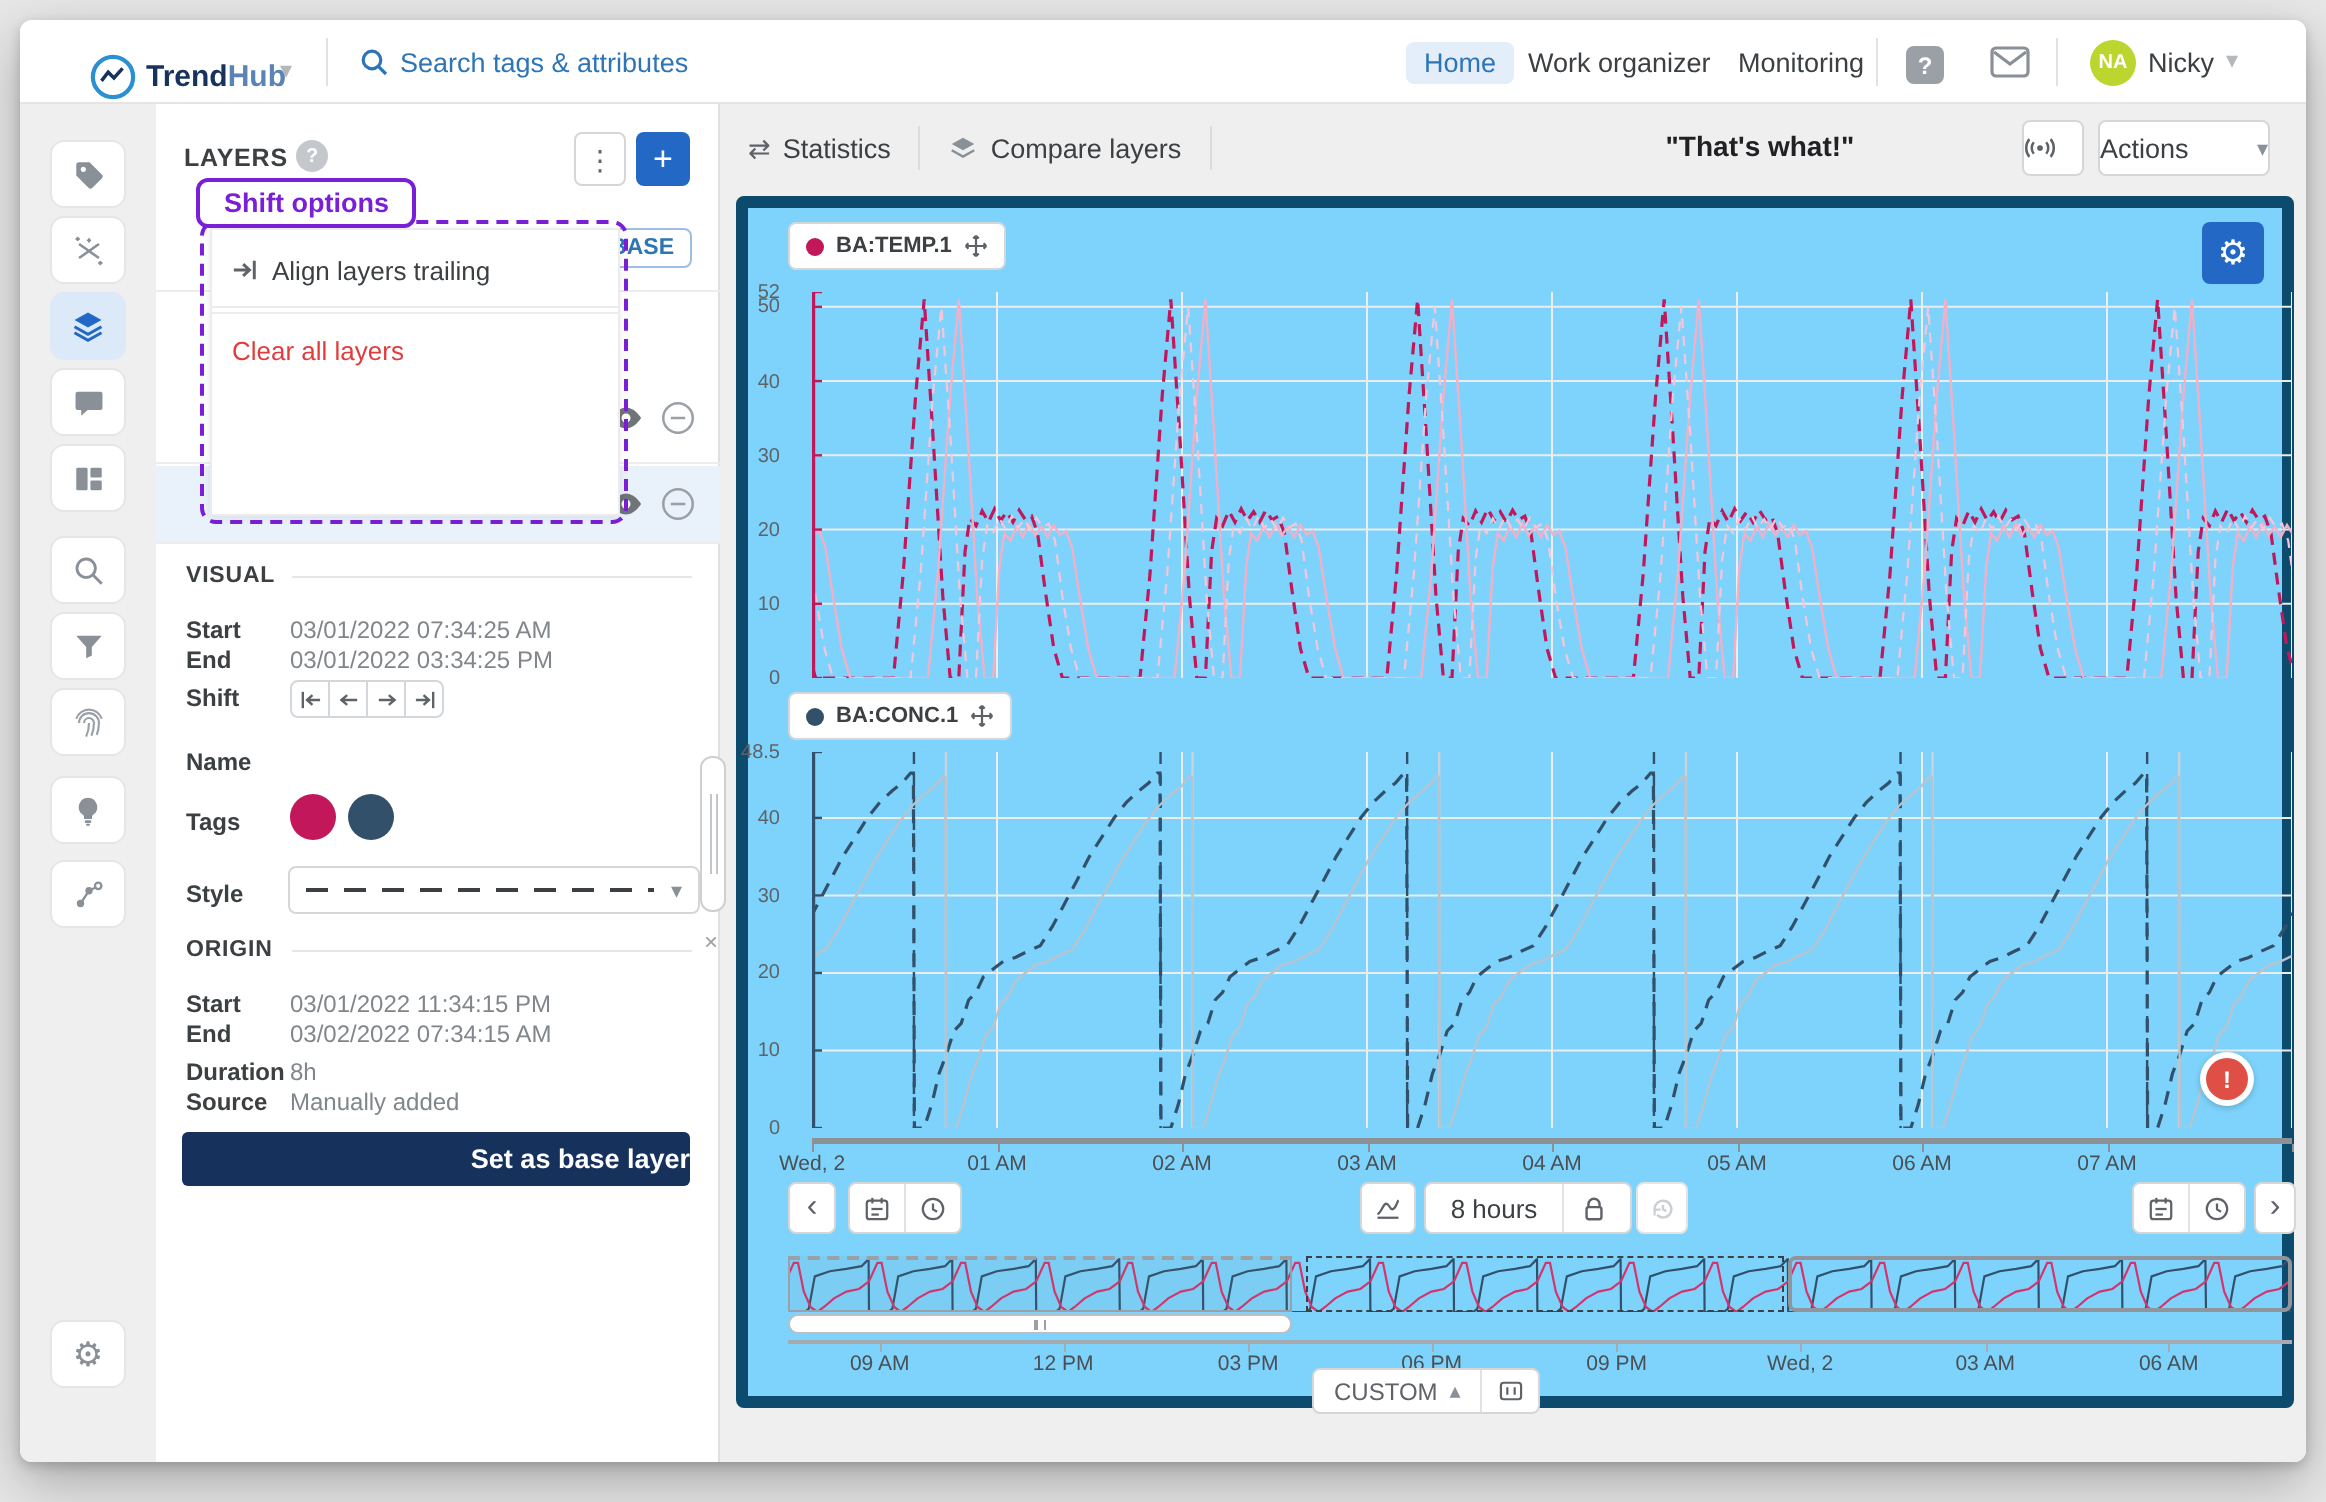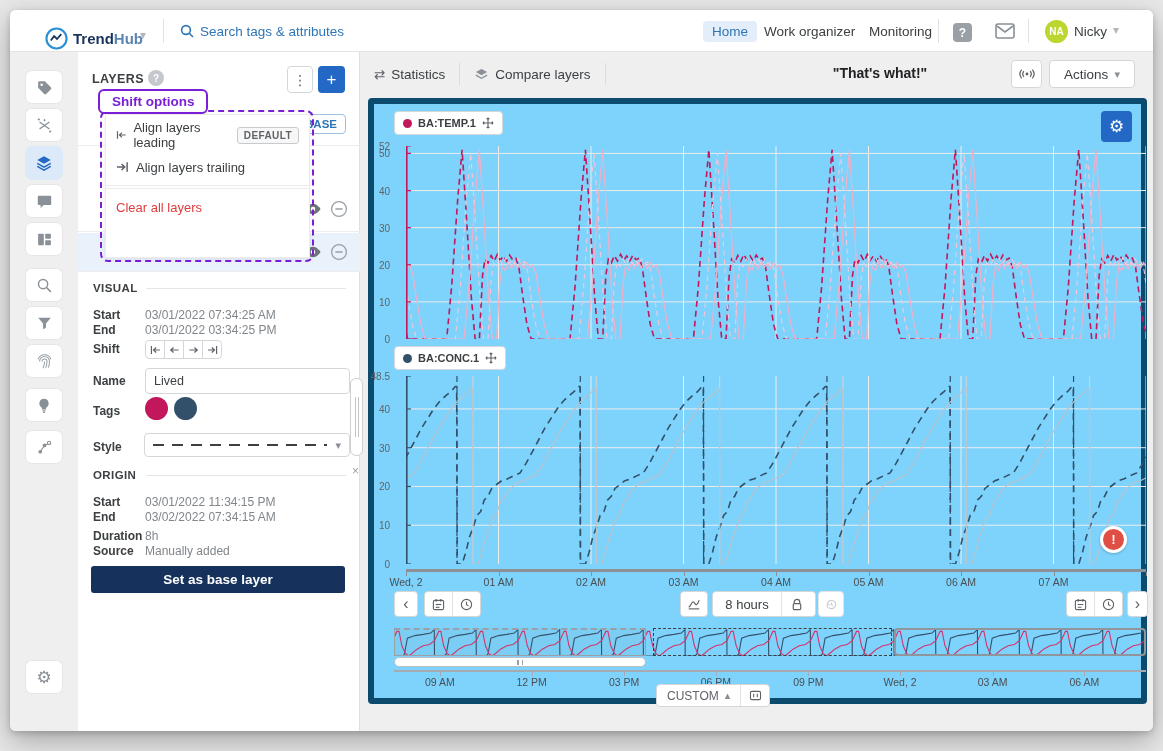--- a/index.html
+++ b/index.html
@@ -73,34 +73,34 @@
   #name-input { position:absolute; left:67px; top:316px; width:205px; height:26px; border:1px solid #d4d7da; border-radius:4px;
                 padding:0 8px; font-size:12.5px; color:#3c4043; font-family:"Liberation Sans",sans-serif; }
   .tag-dot { position:absolute; top:345px; width:23px; height:23px; border-radius:50%; }
   #style-select { position:absolute; left:66px; top:381px; width:206px; height:24px; border:1px solid #d4d7da; border-radius:4px;
                   display:flex; align-items:center; padding:0 8px; cursor:pointer; }
   #style-dash { flex:1; height:2px; margin-right:8px;
                 background:repeating-linear-gradient(90deg,#3c4043 0 11px,transparent 11px 19px); }
   .shift-btn { position:absolute; top:288px; width:20px; height:19px; background:#fff; border:1px solid #d4d7da;
                display:flex; align-items:center; justify-content:center; cursor:pointer; }
   #set-base-btn { position:absolute; left:13px; top:514px; width:254px; height:27px; background:#16325c; color:#fff;
-                  border:none; border-radius:3px; font-size:13.5px; font-weight:bold; cursor:pointer; font-family:"Liberation Sans",sans-serif; }
+                  border:none; border-radius:3px; font-size:13.5px; font-weight:bold; cursor:pointer; font-family:"Liberation Sans",sans-serif;text-align:right; }
   #panel-drag { position:absolute; left:272px; top:326px; width:13px; height:78px; background:#fff; border:1px solid #cfcfcf;
                 border-radius:6px; z-index:5; display:flex; align-items:center; justify-content:center; gap:2px; }
   #panel-drag i { width:1px; height:40px; background:#c3c6c9; }
   #panel-close { position:absolute; left:274px; top:412px; font-size:12px; color:#9aa0a6; z-index:5; cursor:pointer; }
 
   
   #main { position:absolute; left:350px; top:42px; width:793px; height:679px; background:#efefef; }
   #toolbar { position:absolute; left:0; top:0; width:793px; height:44px; display:flex; align-items:center; }
   .tb-item { display:flex; align-items:center; gap:6px; font-size:13.5px; color:#3c4043; padding:0 14px; cursor:pointer; }
   .tb-sep { width:1px; height:22px; background:#dcdcdc; }
   #view-title { position:absolute; left:430px; top:13px; width:180px; text-align:center; font-size:14px; font-weight:bold; color:#202124; }
   .tb-btn { position:absolute; top:8px; height:28px; background:#fff; border:1px solid #d4d7da; border-radius:4px;
-            display:flex; align-items:center; justify-content:center; gap:6px; font-size:13.5px; color:#3c4043; cursor:pointer; }
+            display:flex; align-items:center; justify-content:space-between; gap:6px; font-size:13.5px; color:#3c4043; cursor:pointer; }
   #live-btn { left:651px; width:31px; }
   #actions-btn { left:689px; width:86px; }
   .caret { color:#8a9097; font-size:11px; }
 
   #card { position:absolute; left:8px; top:46px; width:779px; height:606px; background:#7dd3fc; border:6px solid #0c4a6e; border-radius:4px; }
   .chip { position:absolute; display:inline-flex; align-items:center; gap:6px; background:#fff; border:1px solid #d4d7da;
           border-radius:4px; height:24px; padding:0 8px; font-size:11px; font-weight:bold; color:#3c4043; z-index:6; cursor:grab; }
   .chip .dot { width:9px; height:9px; border-radius:50%; }
   #gear-main-btn { position:absolute; left:727px; top:7px; width:31px; height:31px; background:#2268c4; border:none; border-radius:4px;
                    color:#fff; font-size:17px; display:flex; align-items:center; justify-content:center; cursor:pointer; z-index:6; }
@@ -282,28 +282,20 @@
             <line x1="6" y1="10" x2="14" y2="10" stroke="#9aa0a6" stroke-width="1.4"></line>
           </svg>
       </div>
     </div>
 
     <div id="menu-tooltip">Shift options</div>
     <div id="menu-dashed"></div>
     <div id="layer-menu">
       <div class="menu-item">
         <svg width="13" height="12" viewBox="0 0 14 12">
-            <line x1="2" y1="1" x2="2" y2="11" stroke="#5f6368" stroke-width="1.6"></line>
-            <path d="M13 6H5M8 2.8 4.6 6 8 9.2" fill="none" stroke="#5f6368" stroke-width="1.6"></path>
-          </svg>
-        <span>Align layers leading</span>
-        <span class="default-badge">DEFAULT</span>
-      </div>
-      <div class="menu-item">
-        <svg width="13" height="12" viewBox="0 0 14 12">
             <line x1="12" y1="1" x2="12" y2="11" stroke="#5f6368" stroke-width="1.6"></line>
             <path d="M1 6h8M6 2.8 9.4 6 6 9.2" fill="none" stroke="#5f6368" stroke-width="1.6"></path>
           </svg>
         <span>Align layers trailing</span>
       </div>
       <div class="menu-divider"></div>
       <div class="menu-divider"></div>
       <div class="menu-item danger">
         <span>Clear all layers</span>
       </div>
@@ -332,21 +324,20 @@
           <path d="M1.5 5.5H10M7 2.8l3.2 2.7L7 8.2" fill="none" stroke="#5f6368" stroke-width="1.3"></path>
         </svg>
     </div>
     <div class="shift-btn" style="left:124px; border-radius:0 4px 4px 0;">
       <svg width="11" height="10" viewBox="0 0 12 11">
           <line x1="10.5" y1="1" x2="10.5" y2="10" stroke="#5f6368" stroke-width="1.3"></line>
           <path d="M1 5.5h7M5.2 2.8l3 2.7-3 2.7" fill="none" stroke="#5f6368" stroke-width="1.3"></path>
         </svg>
     </div>
     <div class="f-lbl" style="top:322px;">Name</div>
-    <input id="name-input" value="Lived" style="">
     <div class="f-lbl" style="top:352px;">Tags</div>
     <div class="tag-dot" style="left: 67px; background: rgb(194, 23, 91);" id="tag-dot-1"></div>
     <div class="tag-dot" style="left: 96px; background: rgb(51, 80, 107);" id="tag-dot-2"></div>
     <div class="f-lbl" style="top:388px;">Style</div>
     <div id="style-select">
       <div id="style-dash"></div>
       <span class="caret">▾</span>
     </div>
 
     <div class="sec-title" style="top:417px;">ORIGIN</div>

